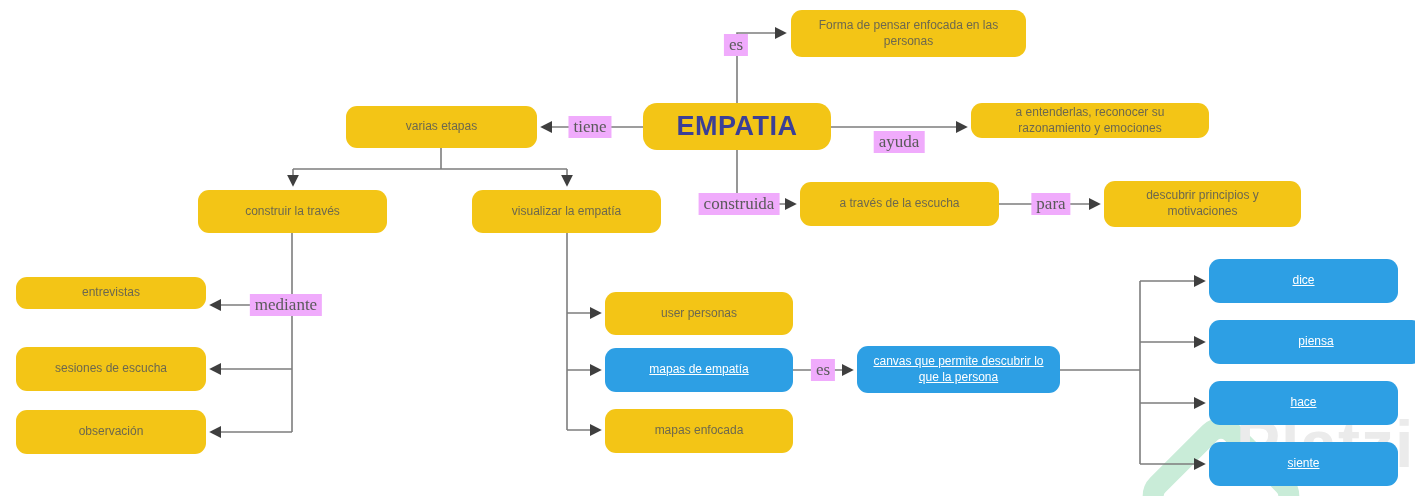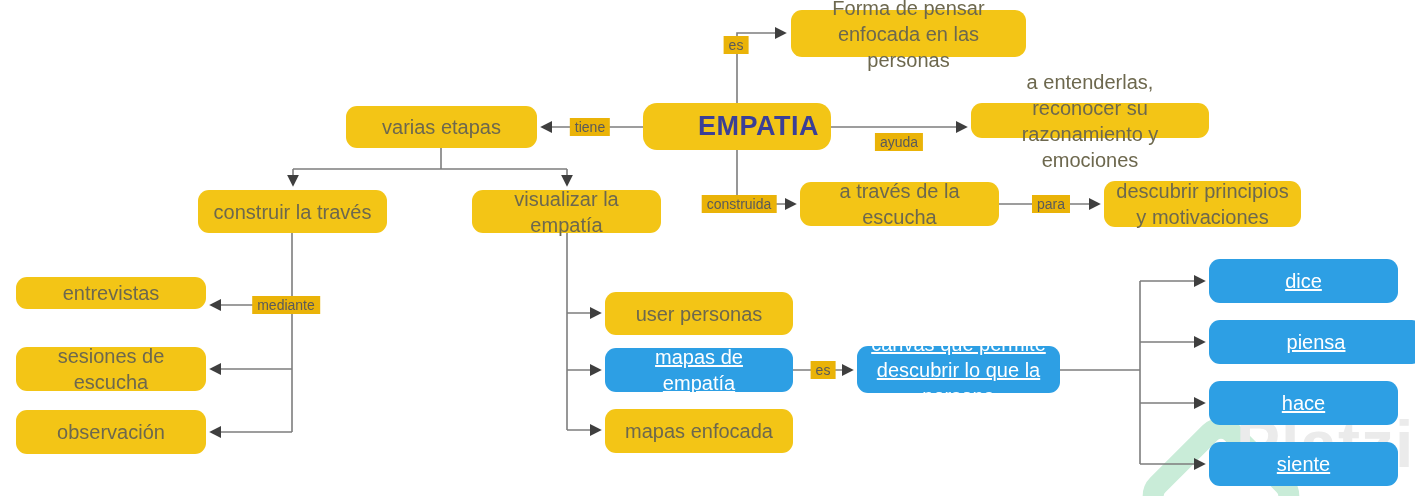--- a/index.html
+++ b/index.html
@@ -18,51 +18,51 @@
     z-index: 2;
   }
   .node {
     position: absolute;
     z-index: 3;
     display: flex;
     align-items: center;
     justify-content: center;
     text-align: center;
     border-radius: 11px;
-    font-size: 20px;
+    font-size: 12px;
     line-height: 1.3;
     padding: 4px 12px;
     cursor: default;
   }
   .node.yellow {
     background: #F3C516;
     color: #6D684E;
   }
   .node.blue {
     background: #2D9FE4;
     color: #FFFFFF;
     text-decoration: underline;
   }
   .node.root {
     font-size: 27px;
     font-weight: bold;
     color: #3B3F96;
     letter-spacing: 0.5px;
     border-radius: 14px;
-    justify-content: flex-end;
   }
   .edge-label {
     position: absolute;
     z-index: 4;
     transform: translate(-50%, -50%);
-    background: #eab308;
+    background: #f0abfc;
     color: #5A5A5A;
-    font-size: 14px;
+    font-size: 17px;
     padding: 1px 5px;
     white-space: nowrap;
+    font-family: Liberation Serif, serif;
   }
   .watermark {
     position: absolute;
     z-index: 1;
   }
   .wm-diamond {
     position: absolute;
     left: 1158px;
     top: 433px;
     width: 126px;

